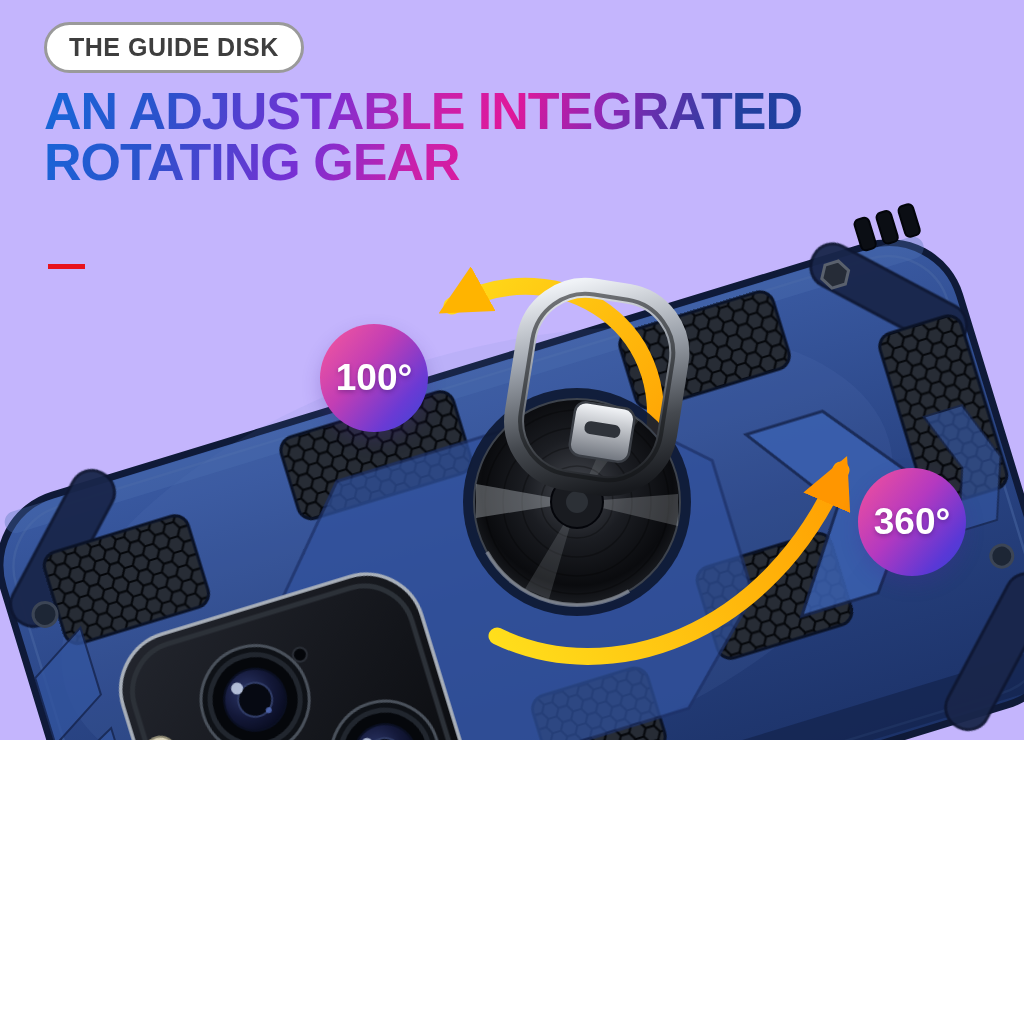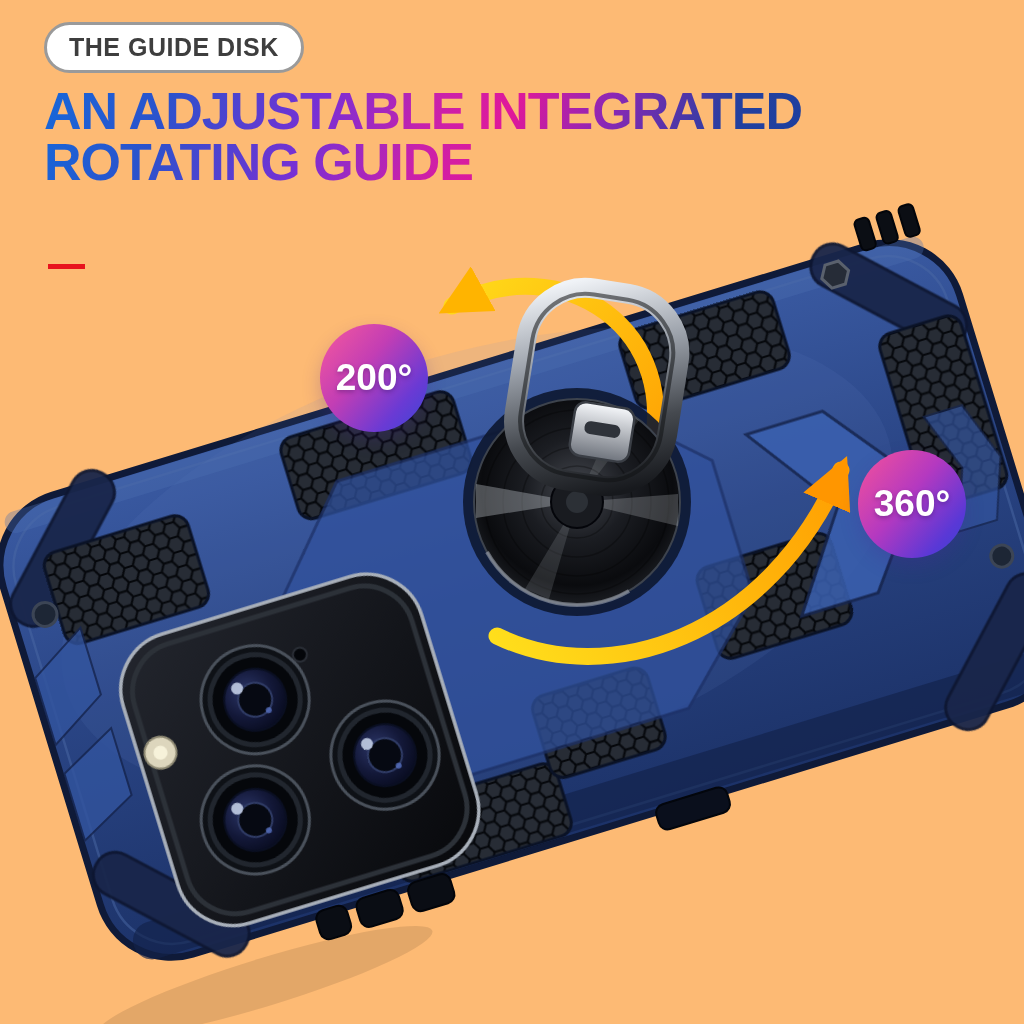--- a/index.html
+++ b/index.html
@@ -1,18 +1,18 @@
 <!DOCTYPE html>
 <html><head>
 <meta charset="utf-8">
 <style>
   html,body { margin:0; padding:0; background:#ffffff; }
   .canvas {
-    position:relative; width:1024px; height:1024px; overflow:hidden;
-    background:#fdba74;
+    position:relative; width:1024px; height:740px; overflow:hidden;
+    background:#c4b5fd;
     font-family:"Liberation Sans","DejaVu Sans",sans-serif;
   }
   .art { position:absolute; left:0; top:0; }
 
   .guide-pill {
     position:absolute; left:44px; top:22px;
     border:3px solid #9a9a9a; border-radius:40px;
     padding:8px 22px; font-size:25px; font-weight:700;
     color:#3e3e3e; letter-spacing:.5px; background:#fff;
   }
@@ -33,21 +33,21 @@
 
   .deg-badge {
     position:absolute; width:108px; height:108px; border-radius:50%;
     display:flex; align-items:center; justify-content:center;
     color:#ffffff; font-size:37px; font-weight:700;
     text-shadow:0 2px 4px rgba(40,20,90,.35);
     box-shadow:0 8px 18px rgba(70,40,150,.25);
   }
   .deg-100 { left:320px; top:324px;
     background:linear-gradient(130deg,#f2569f 5%,#c33eb4 40%,#6a3ad4 75%,#3946d6 100%); }
-  .deg-360 { left:858px; top:450px;
+  .deg-360 { left:858px; top:468px;
     background:linear-gradient(130deg,#ef4f9e 5%,#b439c0 45%,#5a38d6 80%,#3743d4 100%); }
 </style>
 </head>
 <body>
 
 <div class="canvas">
 
   <svg class="art" width="1024" height="1024" viewBox="0 0 1024 1024">
     <defs>
       <linearGradient id="caseG" x1="0" y1="0" x2="0" y2="1">
@@ -219,21 +219,21 @@
       <rect x="526" y="296" width="142" height="182" rx="54" fill="none" stroke="#101214" stroke-width="4" opacity="0.55"></rect>
     </g>
 
     <path d="M 497 636 C 608 690 768 638 841 470" fill="none" stroke="url(#arrG2)" stroke-width="17" stroke-linecap="round" marker-end="url(#ah2)"></path>
   </svg>
 
   <div class="guide-pill">THE GUIDE DISK</div>
 
   <div class="headline">
     <div>AN ADJUSTABLE INTEGRATED</div>
-    <div>ROTATING GUIDE</div>
+    <div>ROTATING GEAR</div>
   </div>
 
   <div class="red-dash"></div>
 
-  <div class="deg-badge deg-100">200°</div>
+  <div class="deg-badge deg-100">100°</div>
   <div class="deg-badge deg-360">360°</div>
 
 </div>
 
 </body></html>

